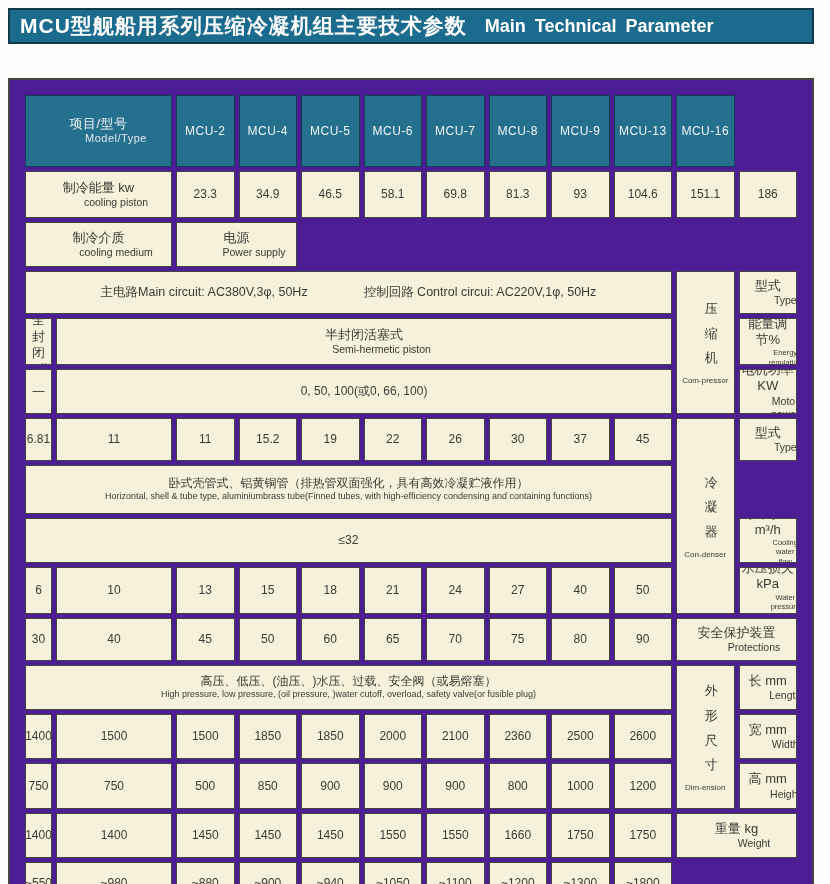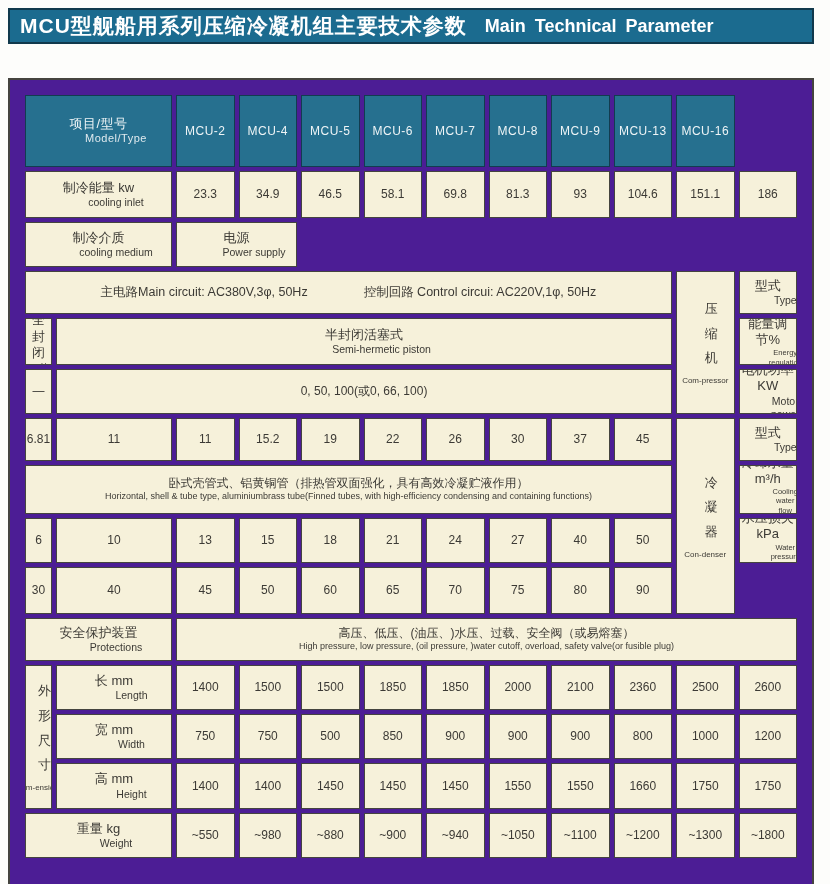--- a/index.html
+++ b/index.html
@@ -49,21 +49,21 @@
     <div class="cell head">MCU-5</div>
     <div class="cell head">MCU-6</div>
     <div class="cell head">MCU-7</div>
     <div class="cell head">MCU-8</div>
     <div class="cell head">MCU-9</div>
     <div class="cell head">MCU-13</div>
     <div class="cell head">MCU-16</div>
 
     <div class="cell c2">
       <span class="zh">制冷能量 kw</span>
-      <span class="en">cooling inlet</span>
+      <span class="en">cooling piston</span>
     </div>
     <div class="cell val">23.3</div>
     <div class="cell val">34.9</div>
     <div class="cell val">46.5</div>
     <div class="cell val">58.1</div>
     <div class="cell val">69.8</div>
     <div class="cell val">81.3</div>
     <div class="cell val">93</div>
     <div class="cell val">104.6</div>
     <div class="cell val">151.1</div>
@@ -128,20 +128,21 @@
     </div>
     <div class="cell">
       <span class="zh">型式</span>
       <span class="en">Type</span>
     </div>
     <div class="cell val c10">
       <span class="long-zh">卧式壳管式、铝黄铜管（排热管双面强化，具有高效冷凝贮液作用）</span>
       <span class="long-en">Horizontal, shell &amp; tube type, aluminiumbrass tube(Finned tubes, with high-efficiency condensing and containing functions)</span>
     </div>
 
+    <div class="cell val c10">≤32</div>
 
     <div class="cell">
       <span class="zh">冷却水量m³/h</span>
       <span class="en en-xs">Cooling water flow volume</span>
     </div>
     <div class="cell val">6</div>
     <div class="cell val">10</div>
     <div class="cell val">13</div>
     <div class="cell val">15</div>
     <div class="cell val">18</div>

